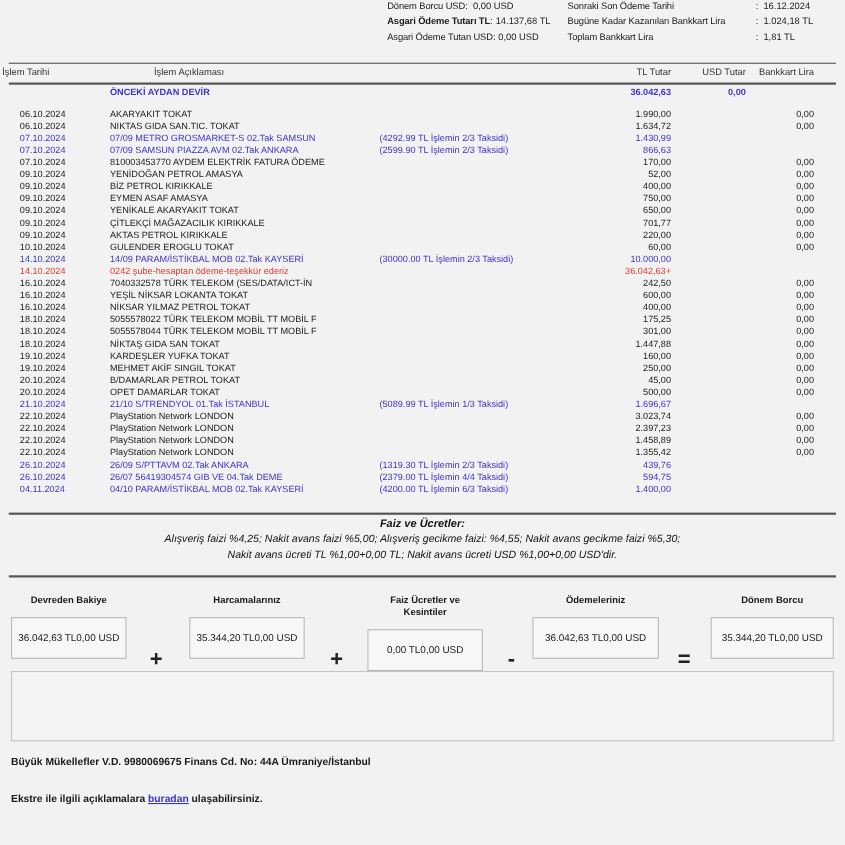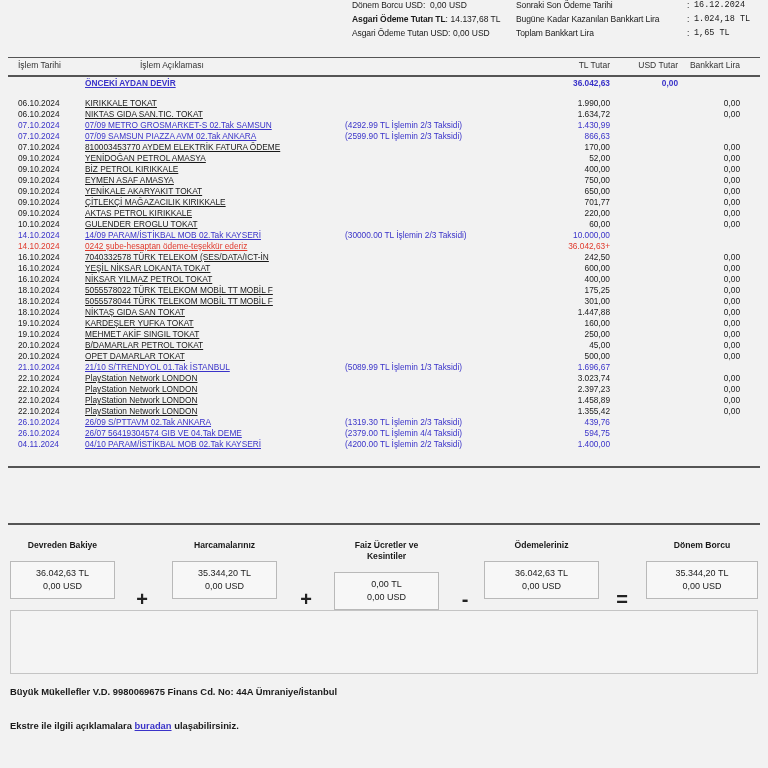--- a/index.html
+++ b/index.html
@@ -14,50 +14,50 @@
   .page{position:relative;width:768px;height:768px;background:#f2f2f2;}
 
   
   .topinfo{position:absolute;left:352px;top:0px;width:416px;height:44px;font-size:8.5px;}
   .ti-row{display:flex;height:14px;}
   .ti-left{width:152px;display:flex;}
   .ti-right{width:250px;display:flex;margin-left:12px;}
   .ti-lbl{flex:1;white-space:nowrap;letter-spacing:-0.1px;}
   .ti-colon{width:7px;text-align:left;}
   .ti-val{width:74px;text-align:left;white-space:nowrap;}
-  .ti-val2{width:72px;text-align:left;white-space:nowrap;font-family:Liberation Mono, monospace;}
+  .ti-val2{width:72px;text-align:left;white-space:nowrap;}
   .bold{font-weight:bold;}
 
   
   .rule{position:absolute;left:8px;width:752px;background:#555;}
   .thead{position:absolute;left:0;top:60px;width:768px;height:14px;font-size:8.5px;color:#333;}
   .th{position:absolute;white-space:nowrap;}
   .tbl{position:absolute;left:0;top:78px;width:768px;font-size:8.3px;}
   .row{position:relative;height:11px;line-height:11px;white-space:nowrap;}
   .c-date{position:absolute;left:18px;width:74px;text-align:left;}
-  .c-desc{position:absolute;left:85px;text-decoration:underline;}
+  .c-desc{position:absolute;left:100px;}
   .c-inst{position:absolute;left:345px;}
   .c-tl{position:absolute;left:470px;width:140px;text-align:right;}
   .c-usd{position:absolute;left:614px;width:64px;text-align:right;}
   .c-bk{position:absolute;left:682px;width:58px;text-align:right;}
   .blue{color:#3a33c9;}
   .red{color:#e0392c;}
   .strong{font-weight:bold;}
 
   
   .fees{position:absolute;left:0;top:470px;width:768px;text-align:center;
         font-style:italic;font-size:9.6px;line-height:14px;color:#111;}
   .fees .ttl{font-weight:bold;font-style:italic;font-size:10px;}
 
   
   .sum{position:absolute;left:0;top:540px;width:768px;height:62px;}
   .sumcell{position:absolute;top:0;text-align:center;}
   .sumlbl{font-size:8.6px;font-weight:bold;color:#1a1a1a;line-height:11px;}
   .sumbox{margin-top:10px;border:1px solid #b9b9b9;background:#f7f7f7;
-          height:36px;display:flex;flex-direction:column;justify-content:center;
+          height:36px;display:flex;flex-direction:row;justify-content:center;
           align-items:center;font-size:9px;line-height:13px;}
   .op{position:absolute;top:48px;font-size:20px;font-weight:bold;color:#222;
       text-align:center;width:20px;}
   .emptybox{position:absolute;left:10px;top:610px;width:746px;height:62px;
             border:1px solid #c4c4c4;background:#f4f4f4;}
 
   
   .foot1{position:absolute;left:10px;top:686px;font-size:9.4px;font-weight:bold;}
   .foot2{position:absolute;left:10px;top:720px;font-size:9.4px;font-weight:bold;}
   .lnk{color:#3a33c9;text-decoration:underline;}
@@ -94,46 +94,46 @@
       </div>
       <div class="ti-row">
         <div class="ti-left">
           <span class="ti-lbl">Asgari Ödeme Tutan USD</span>
           <span class="ti-colon">:</span>
           <span class="ti-val">0,00 USD</span>
         </div>
         <div class="ti-right">
           <span class="ti-lbl">Toplam Bankkart Lira</span>
           <span class="ti-colon">:</span>
-          <span class="ti-val2">1,65 TL</span>
+          <span class="ti-val2">1,81 TL</span>
         </div>
       </div>
     </div>
 
   <div class="rule" style="top:57px;height:1px;"></div>
   <div class="rule" style="top:75px;height:2px;"></div>
 
   <div class="thead">
-    <span class="th" style="left:18px;">İşlem Tarihi</span>
+    <span class="th" style="left:2px;">İşlem Tarihi</span>
     <span class="th" style="left:100px;margin-left:40px;">İşlem Açıklaması</span>
     <span class="th" style="left:470px;width:140px;text-align:right;">TL Tutar</span>
     <span class="th" style="left:614px;width:64px;text-align:right;">USD Tutar</span>
     <span class="th" style="left:682px;width:58px;text-align:right;">Bankkart Lira</span>
   </div>
 
   <div class="tbl" id="tbl">
       <div class="row">
         <span class="c-desc blue strong">ÖNCEKİ AYDAN DEVİR</span>
         <span class="c-tl blue strong">36.042,63</span>
         <span class="c-usd blue strong">0,00</span>
       </div>
       <div class="row" style="height: 9px;"></div>
       <div class="row">
         <span class="c-date">06.10.2024</span>
-        <span class="c-desc">KIRIKKALE TOKAT</span>
+        <span class="c-desc">AKARYAKIT TOKAT</span>
         <span class="c-tl">1.990,00</span>
         <span class="c-bk">0,00</span>
       </div>
       <div class="row">
         <span class="c-date">06.10.2024</span>
         <span class="c-desc">NIKTAS GIDA SAN.TIC. TOKAT</span>
         <span class="c-tl">1.634,72</span>
         <span class="c-bk">0,00</span>
       </div>
       <div class="row">
@@ -305,26 +305,31 @@
       </div>
       <div class="row">
         <span class="c-date blue">26.10.2024</span>
         <span class="c-desc blue">26/07 56419304574 GIB VE 04.Tak DEME</span>
         <span class="c-inst blue">(2379.00 TL İşlemin 4/4 Taksidi)</span>
         <span class="c-tl blue">594,75</span>
       </div>
       <div class="row">
         <span class="c-date blue">04.11.2024</span>
         <span class="c-desc blue">04/10 PARAM/İSTİKBAL MOB 02.Tak KAYSERİ</span>
-        <span class="c-inst blue">(4200.00 TL İşlemin 2/2 Taksidi)</span>
+        <span class="c-inst blue">(4200.00 TL İşlemin 6/3 Taksidi)</span>
         <span class="c-tl blue">1.400,00</span>
       </div>
     </div>
 
   <div class="rule" style="top:466px;height:2px;"></div>
+  <div class="fees">
+    <div class="ttl">Faiz ve Ücretler:</div>
+    <div>Alışveriş faizi %4,25; Nakit avans faizi %5,00; Alışveriş gecikme faizi: %4,55; Nakit avans gecikme faizi %5,30;</div>
+    <div>Nakit avans ücreti TL %1,00+0,00 TL; Nakit avans ücreti USD %1,00+0,00 USD'dir.</div>
+  </div>
   <div class="rule" style="top:523px;height:2px;"></div>
 
   <div class="sum" id="sum">
       <div class="sumcell" style="left: 10px; width: 105px;">
         <div class="sumlbl">Devreden Bakiye</div>
         <div class="sumbox">
           <div>36.042,63 TL</div>
           <div>0,00 USD</div>
         </div>
       </div>

